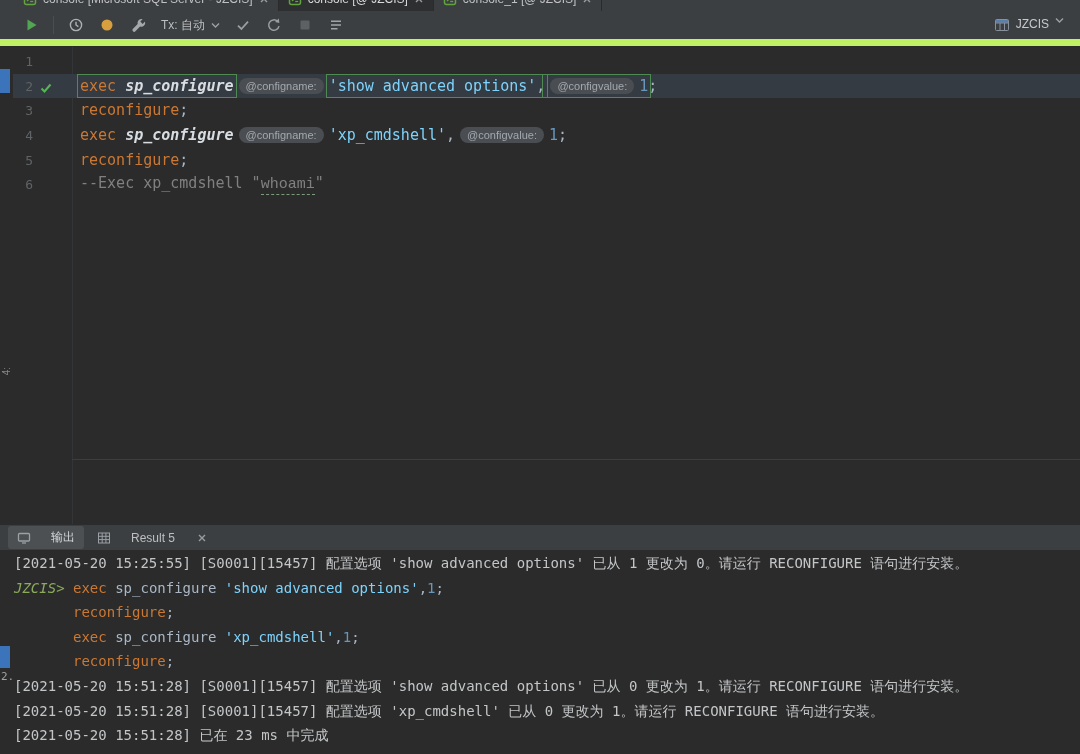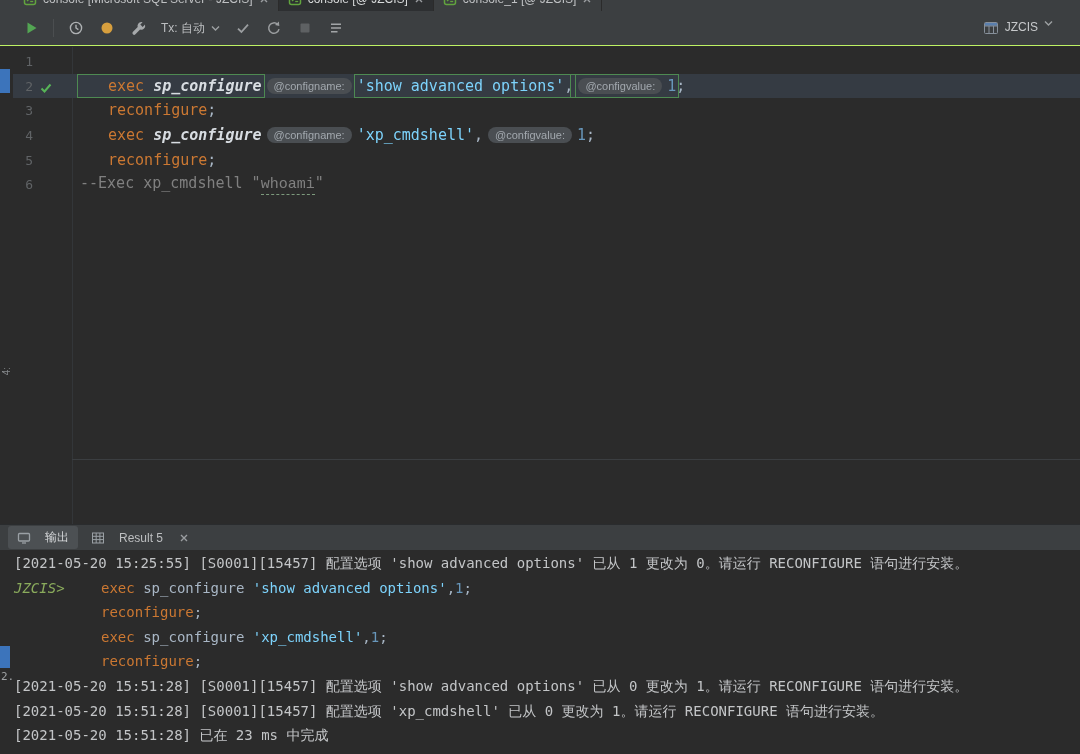--- a/index.html
+++ b/index.html
@@ -12,41 +12,41 @@
 
   
   .tabbar{ position:absolute; top:0; left:0; right:0; height:11px; background:#3c3f41; overflow:hidden; }
   .tabs-inner{ position:absolute; left:0; bottom:0; height:24px; display:flex; align-items:stretch; padding-left:14px; }
   .etab{ display:flex; align-items:center; gap:6px; padding:0 9px; font:12px var(--ui); color:#bfc1c3;
          background:#3c3f41; border-right:1px solid #2b2b2b; white-space:nowrap; }
   .etab.active{ background:#2d2f31; color:#d8dadb; }
 
   
   .toolbar{ position:absolute; top:11px; left:0; right:0; height:35px; background:#3c3f41;
-            border-bottom:1px solid #bef264; display:flex; align-items:center; padding:0 23px 0 18px; }
+            border-bottom:7px solid #bef264; display:flex; align-items:center; padding:0 12px 0 18px; }
   .tbtn{ width:26px; height:24px; display:flex; align-items:center; justify-content:center; border-radius:3px; }
   .tbtn + .tbtn{ margin-left:5px; }
   .tsep{ width:1px; height:18px; background:#4b4e50; margin:0 9px; }
   .tx{ display:flex; align-items:center; gap:6px; color:#bcbec0; font:12px var(--ui); margin:0 10px; white-space:nowrap; }
   .spacer{ flex:1; }
   .dbsel{ display:flex; align-items:flex-start; gap:6px; color:#c7c9cb; font:12px var(--ui); padding-right:4px; }
 
   
   .main{ position:absolute; left:0; top:47px; height:477px; right:0; background:#2b2b2b; }
   .gutline{ position:absolute; left:72px; top:0; bottom:0; width:1px; background:#333639; }
   .rows{ position:absolute; left:13px; top:2px; right:0; }
   .row{ display:flex; height:24.7px; align-items:center; }
   .row.current{ background:#353b43; }
   .gut{ flex:0 0 59px; display:flex; align-items:center; }
   .lnum{ width:20px; text-align:right; font:13px var(--mono); color:#606366; }
   .lmark{ width:14px; height:12px; margin-left:7px; }
   .codecell{ white-space:pre; font:15px/24.7px var(--mono); padding-left:8px; }
   .hdivider{ position:absolute; left:72px; right:0; top:412px; height:1px; background:#3b3e41; }
 
-  .c-kw{ color:#cc7832;margin-left:28px; }
+  .c-kw{ color:#cc7832; }
   .c-proc{ color:#d8dde2; font-style:italic; font-weight:600; }
   .c-str{ color:#7dd3fc; }
   .c-num{ color:#6897bb; }
   .c-pln{ color:#a9b7c6; }
   .c-cmt{ color:#808080; }
   .c-msg{ color:#c3c5c7;text-align:center; }
   .c-prompt{ color:#8aab5c; font-style:italic; }
   .typo{ border-bottom:1px dashed #7c9a7c; padding-bottom:1px;font-family:Liberation Mono, monospace; }
   .hint{ font:11px var(--ui); background:#4a4e52; color:#a2a8ae; border-radius:8px;
          padding:2px 7px; margin:0 5px; position:relative; top:-1px; font-style:normal; }
@@ -58,21 +58,21 @@
   .sq1{ top:22px; height:24px; }
   .sq2{ top:599px; height:22px; }
   .vlabel{ position:absolute; top:320px; left:1px; writing-mode:vertical-rl; transform:rotate(180deg);
            font:10px var(--ui); color:#85888b; }
   .hlabel{ position:absolute; top:623px; left:1px; font:11px var(--mono); color:#9fa2a4; }
 
   
   .phead{ position:absolute; left:0; top:524px; height:26px; right:0; background:#3c3f41;
           border-top:1px solid #2a2c2e; display:flex; align-items:center; padding-left:8px; gap:4px;
           font:12px var(--ui); color:#bdbfc1; }
-  .ptab{ display:flex; align-items:center; gap:14px; padding:3px 9px; border-radius:3px; white-space:nowrap; }
+  .ptab{ display:flex; align-items:center; gap:20px; padding:3px 9px; border-radius:3px; white-space:nowrap; }
   .ptab.active{ background:#4c5053; color:#d6d8da; }
   .ptab .tclose{ display:flex; margin-left:2px; }
   .output{ position:absolute; left:0; top:551px; right:0; bottom:0; padding-left:14px;
            font:14px/24.6px var(--mono); white-space:pre; overflow:hidden; }
   .oline{ height:24.6px; }
 
   .ticon, .iwrap{ display:flex; align-items:center; }
 </style>
 </head>
 <body>

